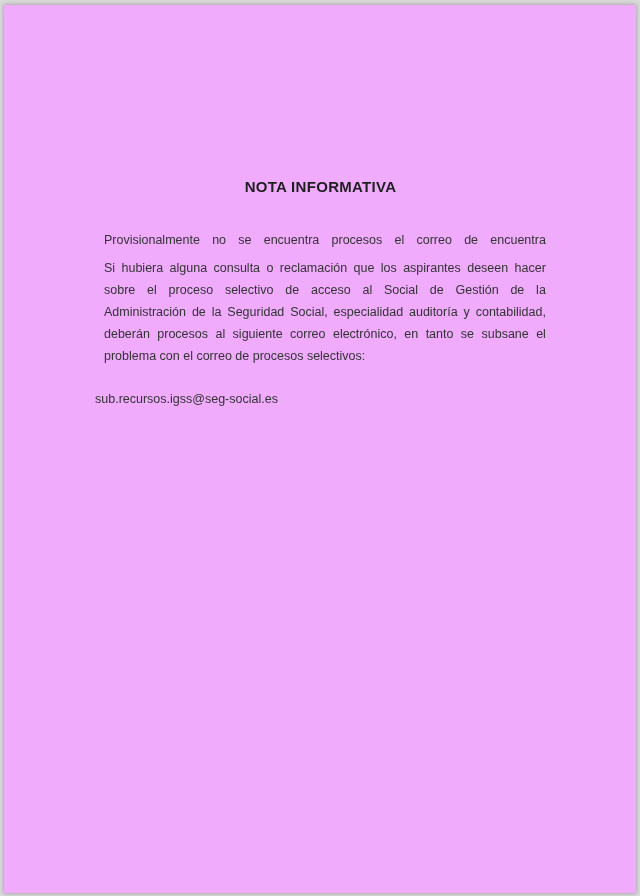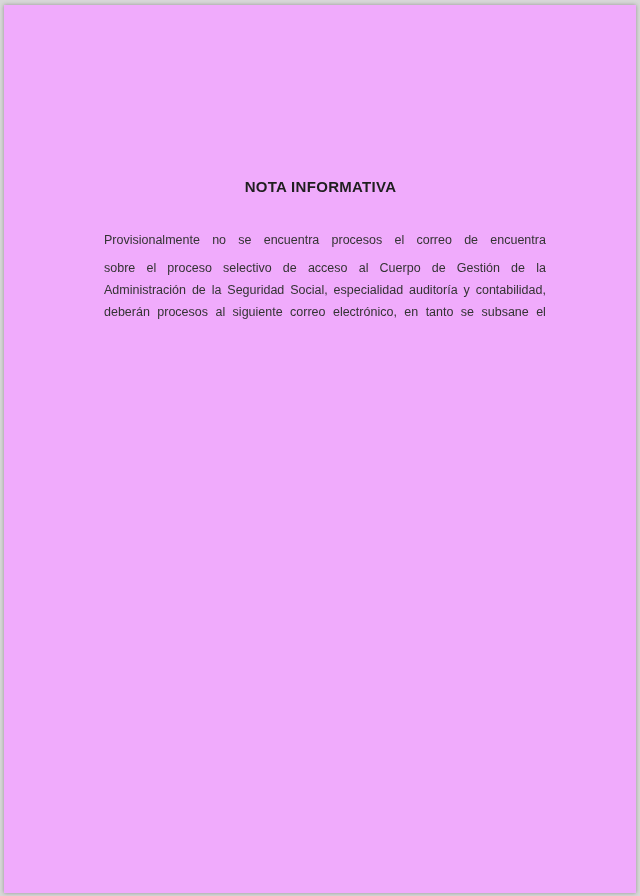--- a/index.html
+++ b/index.html
@@ -73,28 +73,41 @@
         <span>procesos</span>
         <span>el</span>
         <span>correo</span>
         <span>de</span>
         <span>encuentra</span>
       </div>
     </div>
 
   <div class="para">
       <div class="line">
+        <span>Si</span>
+        <span>hubiera</span>
+        <span>alguna</span>
+        <span>consulta</span>
+        <span>o</span>
+        <span>reclamación</span>
+        <span>que</span>
+        <span>los</span>
+        <span>aspirantes</span>
+        <span>deseen</span>
+        <span>hacer</span>
+      </div>
+      <div class="line">
         <span>sobre</span>
         <span>el</span>
         <span>proceso</span>
         <span>selectivo</span>
         <span>de</span>
         <span>acceso</span>
         <span>al</span>
-        <span>Cuerpo</span>
+        <span>Social</span>
         <span>de</span>
         <span>Gestión</span>
         <span>de</span>
         <span>la</span>
       </div>
       <div class="line">
         <span>Administración</span>
         <span>de</span>
         <span>la</span>
         <span>Seguridad</span>
@@ -110,15 +123,17 @@
         <span>al</span>
         <span>siguiente</span>
         <span>correo</span>
         <span>electrónico,</span>
         <span>en</span>
         <span>tanto</span>
         <span>se</span>
         <span>subsane</span>
         <span>el</span>
       </div>
+      <div class="line last">problema con el correo de procesos selectivos:</div>
     </div>
 
+  <div class="email-line">sub.recursos.igss@seg-social.es</div>
 </div>
 
 </body></html>

